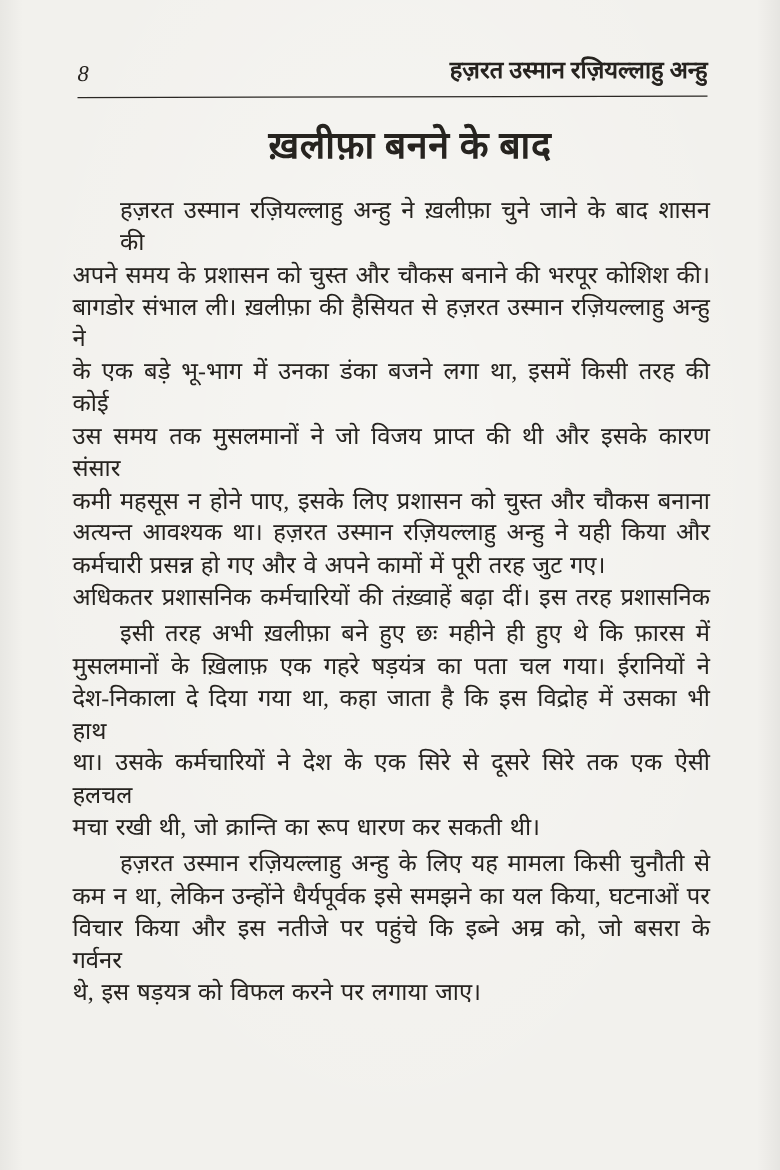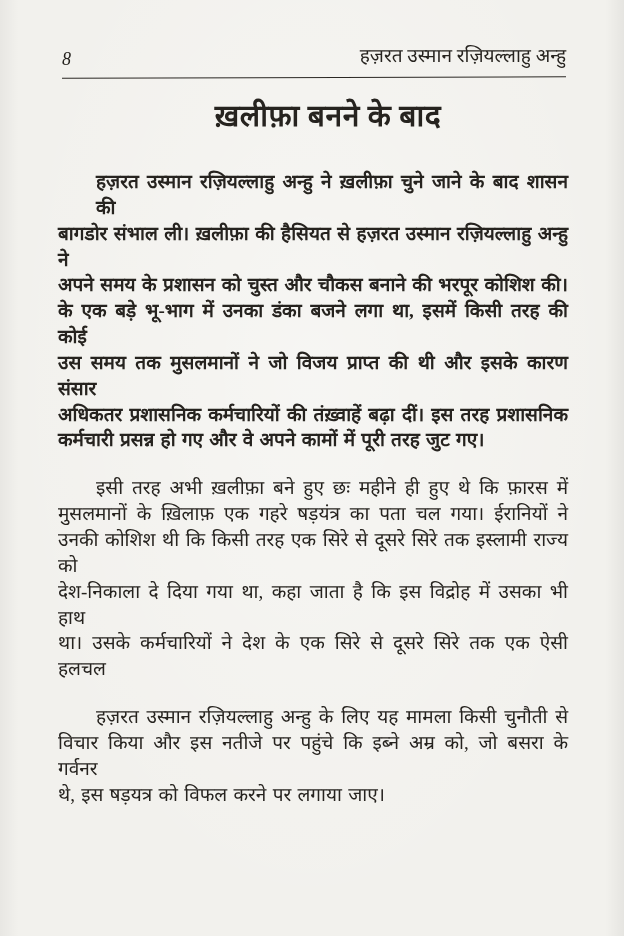--- a/index.html
+++ b/index.html
@@ -33,21 +33,21 @@
     padding-bottom: 5px;
   }
   .page-number {
     font-style: italic;
     font-size: 18px;
     letter-spacing: 0.5px;
     transform: translateY(2px);
   }
   .running-head {
     font-size: 19px;
-    font-weight: 400;
+    font-weight: 700;
     white-space: nowrap;
     text-align: center;
   }
   .header-rule {
     position: absolute;
     top: 77px;
     left: 62px;
     right: 58px;
     height: 0;
     border-top: 1.7px solid #2b2824;
@@ -67,22 +67,22 @@
   
   .body-text {
     position: absolute;
     top: 152px;
     left: 58px;
     right: 56px;
     font-size: 19px;
     line-height: 25.85px;
     word-spacing: 1.5px;
   }
-  .para { margin-top: 22px; }
-  .para:first-child { margin-top: 17px; font-weight: bold; }
+  .para { margin-top: 3px; }
+  .para:first-child { margin-top: 4px; }
   .line {
     text-align: justify;
     text-align-last: justify;
     white-space: normal;
   }
   .line.first { padding-left: 38px; }
   .line.last { text-align-last: left; }
 </style>
 </head>
 <body>
@@ -92,33 +92,36 @@
     <span class="page-number">8</span>
     <span class="running-head">हज़रत उस्मान रज़ियल्लाहु अन्हु</span>
   </div>
   <div class="header-rule"></div>
 
   <h1 class="chapter-title">ख़लीफ़ा बनने के बाद</h1>
 
   <div class="body-text">
       <div class="para">
         <div class="line first">हज़रत उस्मान रज़ियल्लाहु अन्हु ने ख़लीफ़ा चुने जाने के बाद शासन की</div>
+        <div class="line">अपने समय के प्रशासन को चुस्त और चौकस बनाने की भरपूर कोशिश की।</div>
         <div class="line">बागडोर संभाल ली। ख़लीफ़ा की हैसियत से हज़रत उस्मान रज़ियल्लाहु अन्हु ने</div>
-        <div class="line">अपने समय के प्रशासन को चुस्त और चौकस बनाने की भरपूर कोशिश की।</div>
         <div class="line">के एक बड़े भू-भाग में उनका डंका बजने लगा था, इसमें किसी तरह की कोई</div>
         <div class="line">उस समय तक मुसलमानों ने जो विजय प्राप्त की थी और इसके कारण संसार</div>
+        <div class="line">कमी महसूस न होने पाए, इसके लिए प्रशासन को चुस्त और चौकस बनाना</div>
+        <div class="line">अत्यन्त आवश्यक था। हज़रत उस्मान रज़ियल्लाहु अन्हु ने यही किया और</div>
+        <div class="line last">कर्मचारी प्रसन्न हो गए और वे अपने कामों में पूरी तरह जुट गए।</div>
         <div class="line">अधिकतर प्रशासनिक कर्मचारियों की तंख़्वाहें बढ़ा दीं। इस तरह प्रशासनिक</div>
-        <div class="line last">कर्मचारी प्रसन्न हो गए और वे अपने कामों में पूरी तरह जुट गए।</div>
       </div>
       <div class="para">
         <div class="line first">इसी तरह अभी ख़लीफ़ा बने हुए छः महीने ही हुए थे कि फ़ारस में</div>
         <div class="line">मुसलमानों के ख़िलाफ़ एक गहरे षड़यंत्र का पता चल गया। ईरानियों ने</div>
-        <div class="line">उनकी कोशिश थी कि किसी तरह एक सिरे से दूसरे सिरे तक इस्लामी राज्य को</div>
         <div class="line">देश-निकाला दे दिया गया था, कहा जाता है कि इस विद्रोह में उसका भी हाथ</div>
         <div class="line">था। उसके कर्मचारियों ने देश के एक सिरे से दूसरे सिरे तक एक ऐसी हलचल</div>
+        <div class="line last">मचा रखी थी, जो क्रान्ति का रूप धारण कर सकती थी।</div>
       </div>
       <div class="para">
         <div class="line first">हज़रत उस्मान रज़ियल्लाहु अन्हु के लिए यह मामला किसी चुनौती से</div>
+        <div class="line">कम न था, लेकिन उन्होंने धैर्यपूर्वक इसे समझने का यल किया, घटनाओं पर</div>
         <div class="line">विचार किया और इस नतीजे पर पहुंचे कि इब्ने अम्र को, जो बसरा के गर्वनर</div>
         <div class="line last">थे, इस षड़यत्र को विफल करने पर लगाया जाए।</div>
       </div>
     </div>
 </div>
 
 </body></html>

